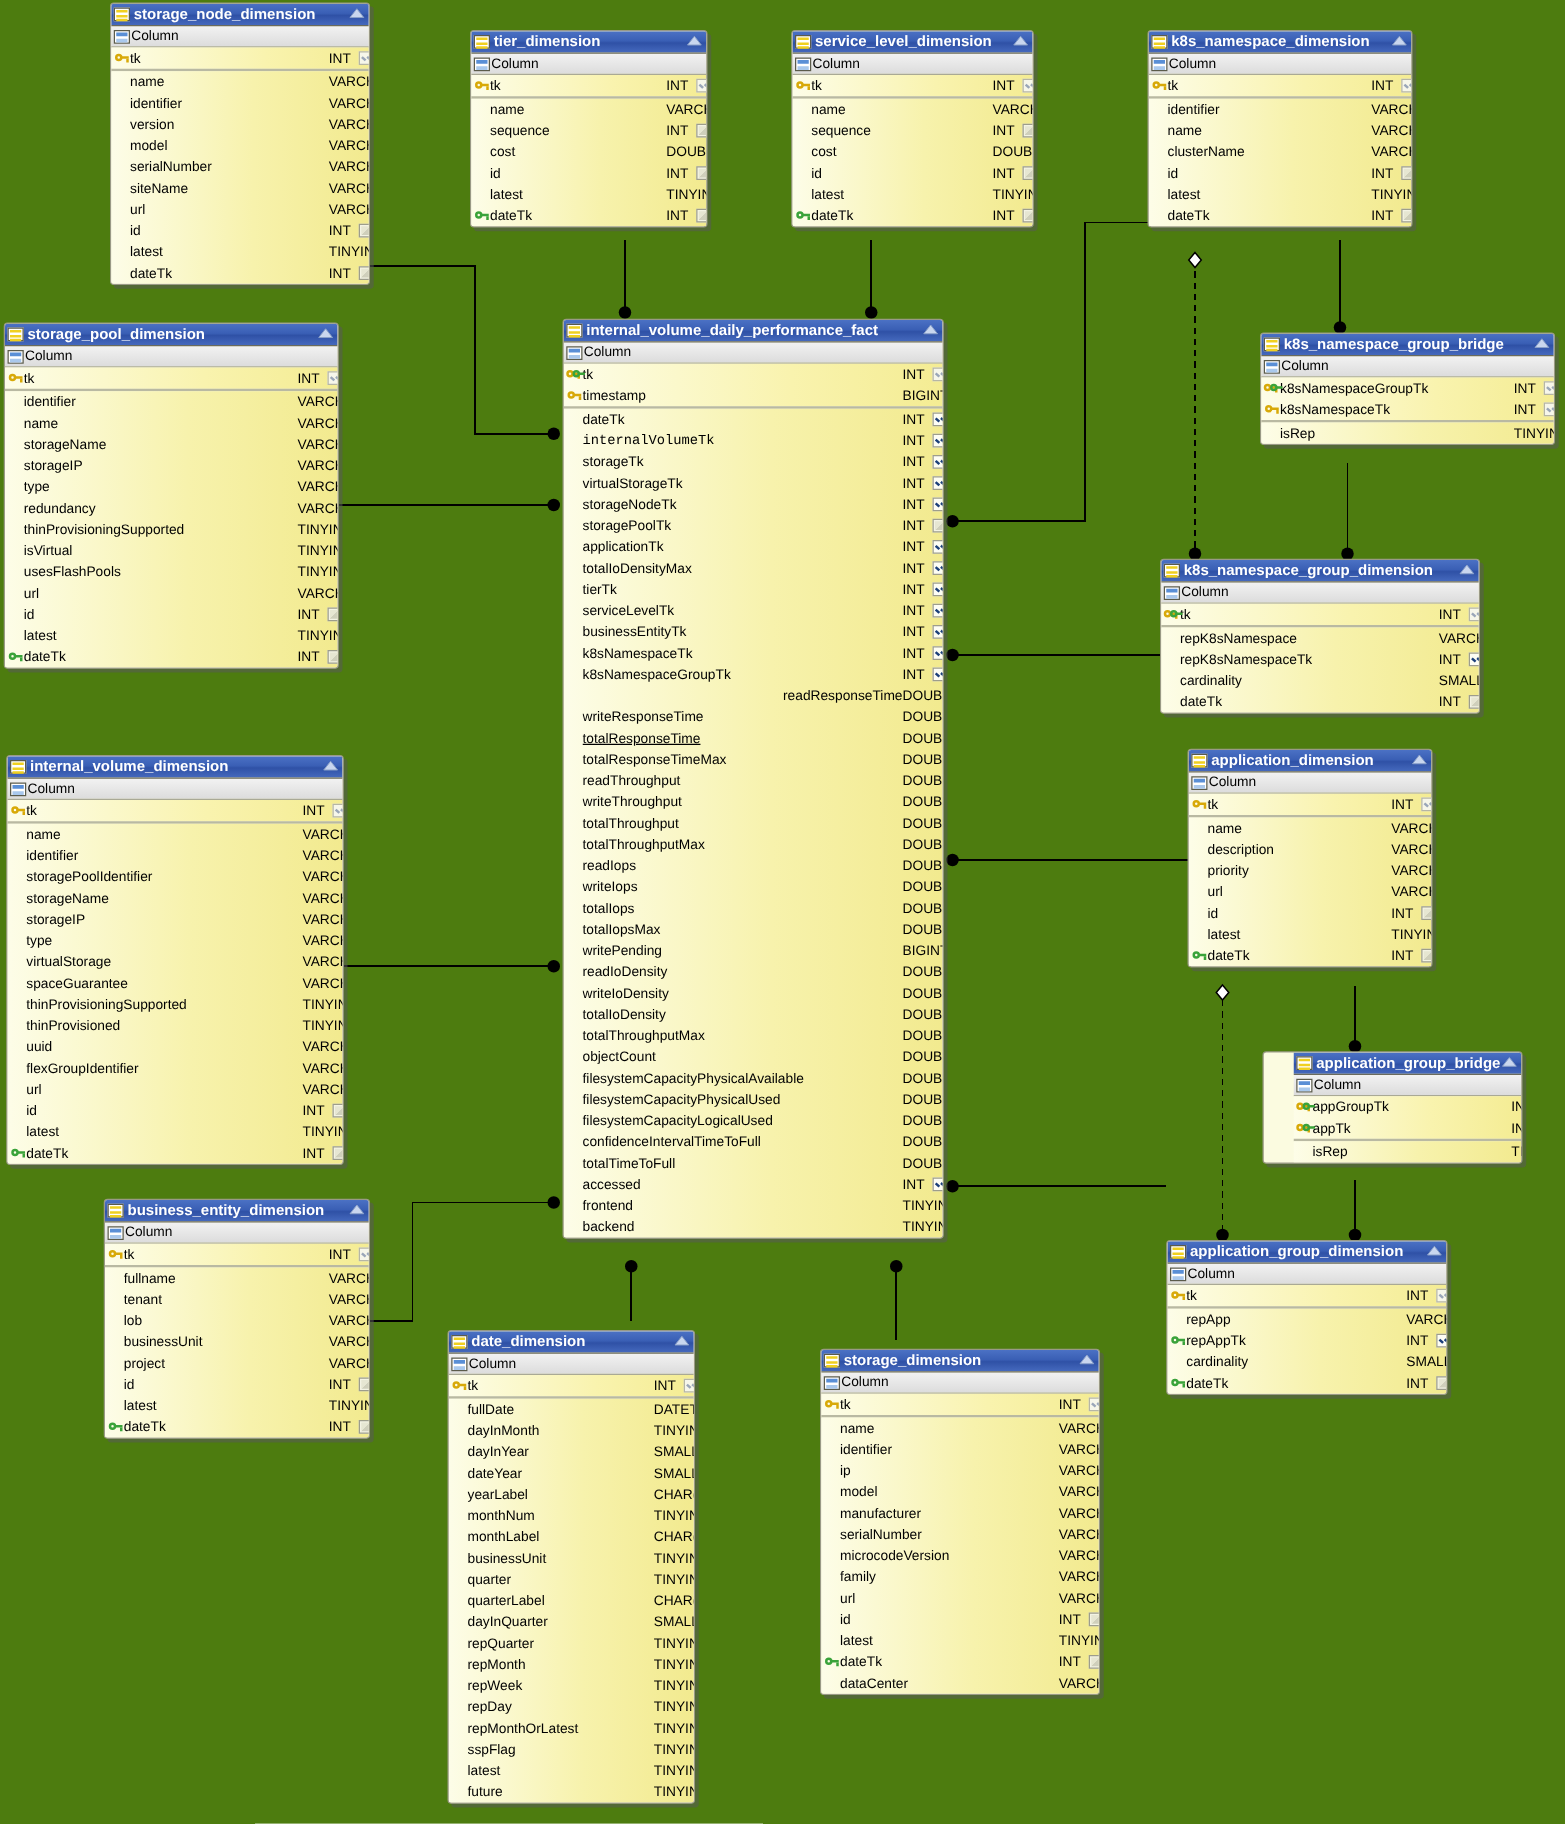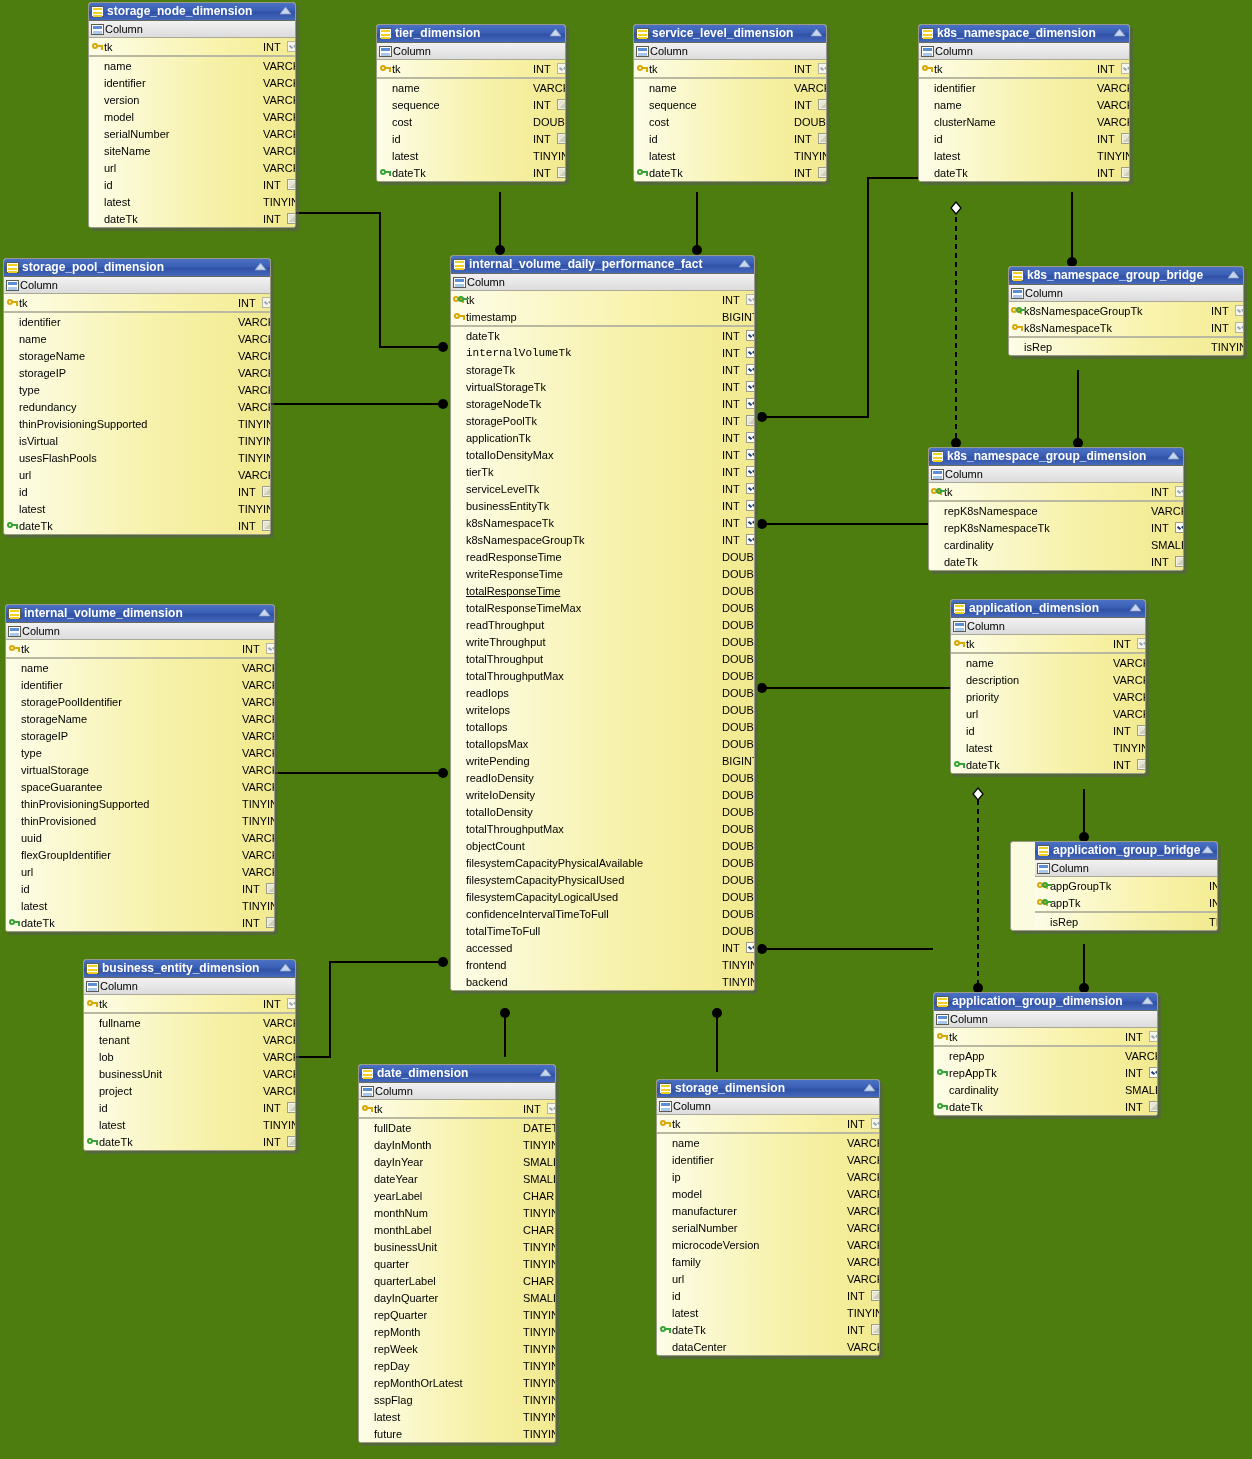--- a/index.html
+++ b/index.html
@@ -855,21 +855,21 @@
           <span class="nm" style="flex: 0 0 256px;">k8sNamespaceGroupTk</span>
           <span class="ty">INT</span>
           <span class="ck">
             <span class="chk on"></span>
           </span>
         </div>
         <div class="row">
           <span class="keyicon">
             <span class="key" style="visibility:hidden"></span>
           </span>
-          <span class="nm" style="flex: 0 0 256px;">readResponseTime</span>
+          <span class="nm" style="flex: 0 0 256px; text-align: right;">readResponseTime</span>
           <span class="ty">DOUBLE</span>
         </div>
         <div class="row">
           <span class="keyicon">
             <span class="key" style="visibility:hidden"></span>
           </span>
           <span class="nm" style="flex: 0 0 256px;">writeResponseTime</span>
           <span class="ty">DOUBLE</span>
         </div>
         <div class="row">

